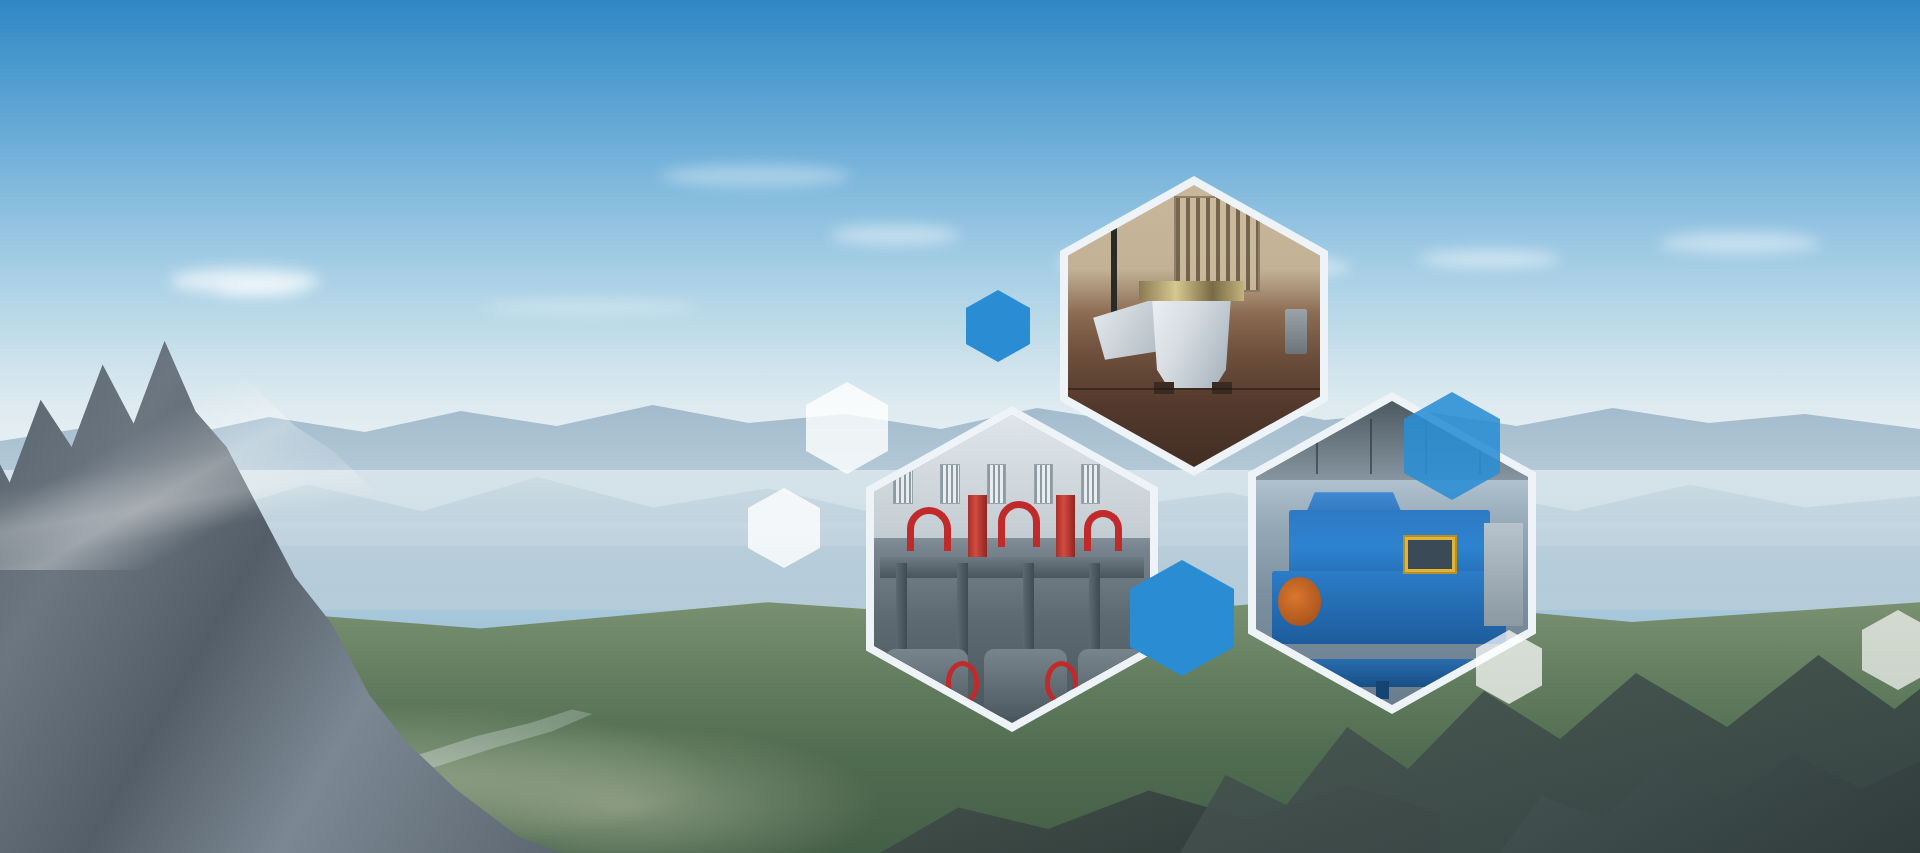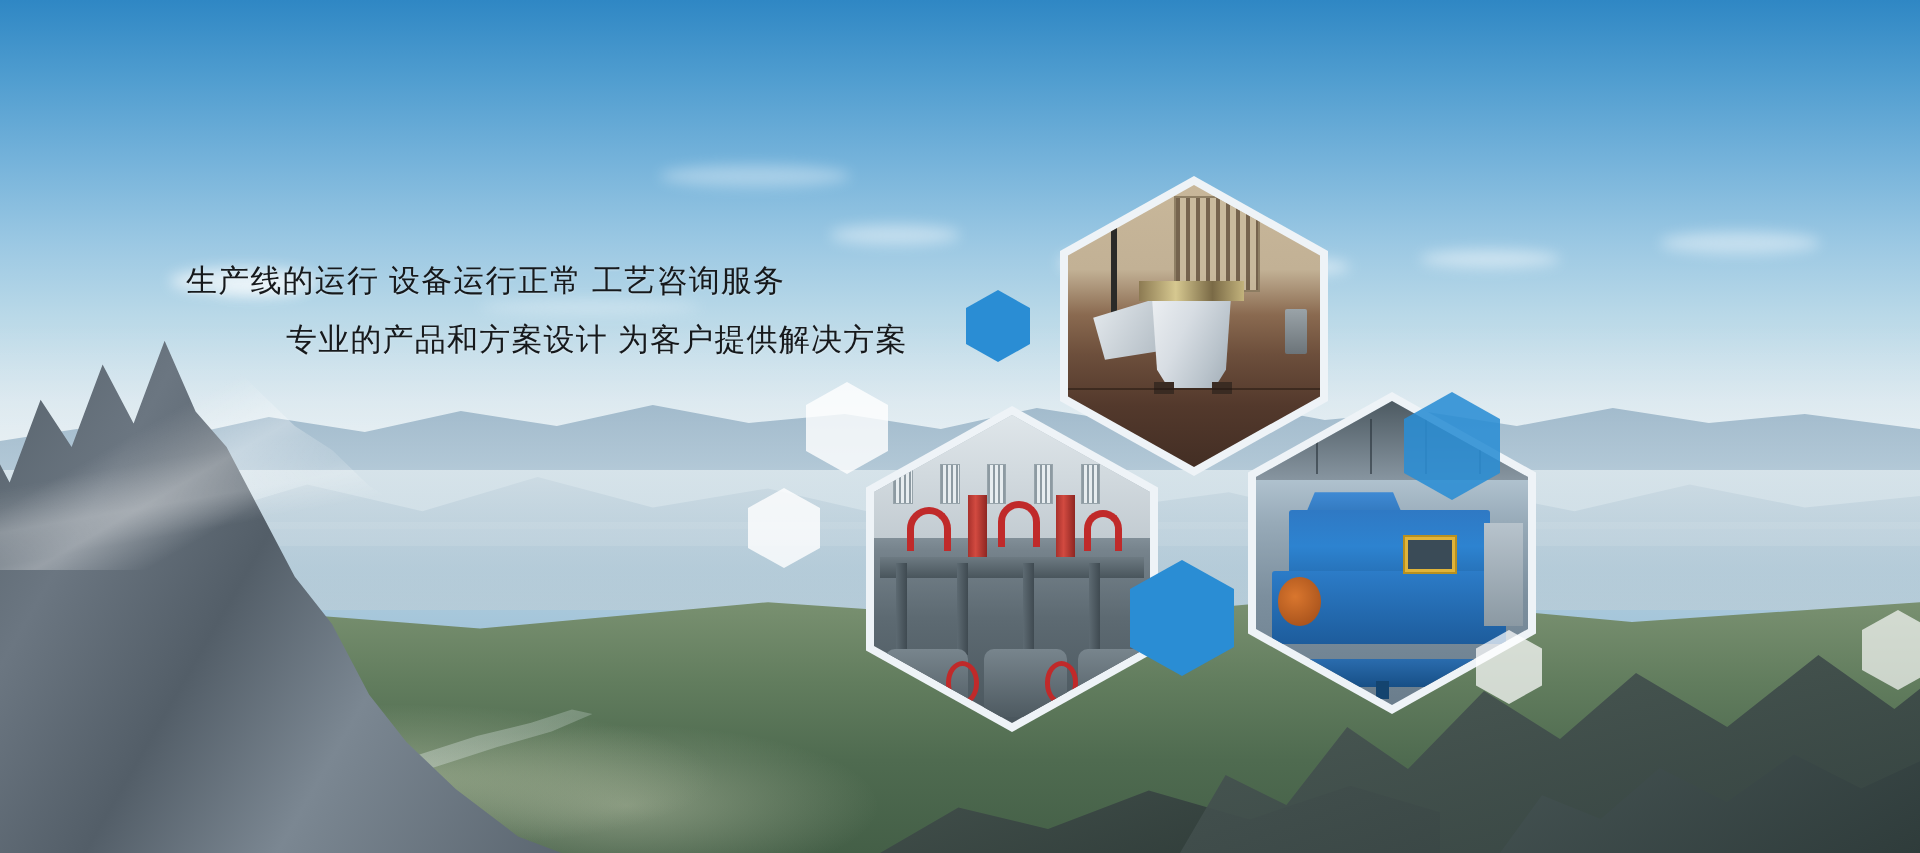--- a/index.html
+++ b/index.html
@@ -425,24 +425,20 @@
     <div class="river"></div>
 
     <div class="peak-left"></div>
     <div class="peak-left-snow"></div>
 
     <div class="ridge-bottom-mid"></div>
     <div class="ridge-right"></div>
     <div class="ridge-right-2"></div>
   </div>
 
-  <div class="headline">
-    <div class="headline-line l1">生产线的运行 设备运行正常 工艺咨询服务</div>
-    <div class="headline-line l2">专业的产品和方案设计  为客户提供解决方案</div>
-  </div>
 
   <div class="hex-cluster">
 
     <div class="hex hex-frame hex-a">
       <div class="hex-photo photo-a">
         <div class="wall-window"></div>
         <div class="pole-top"></div>
         <div class="pole"></div>
         <div class="ladle-spout"></div>
         <div class="ladle-body"></div>

